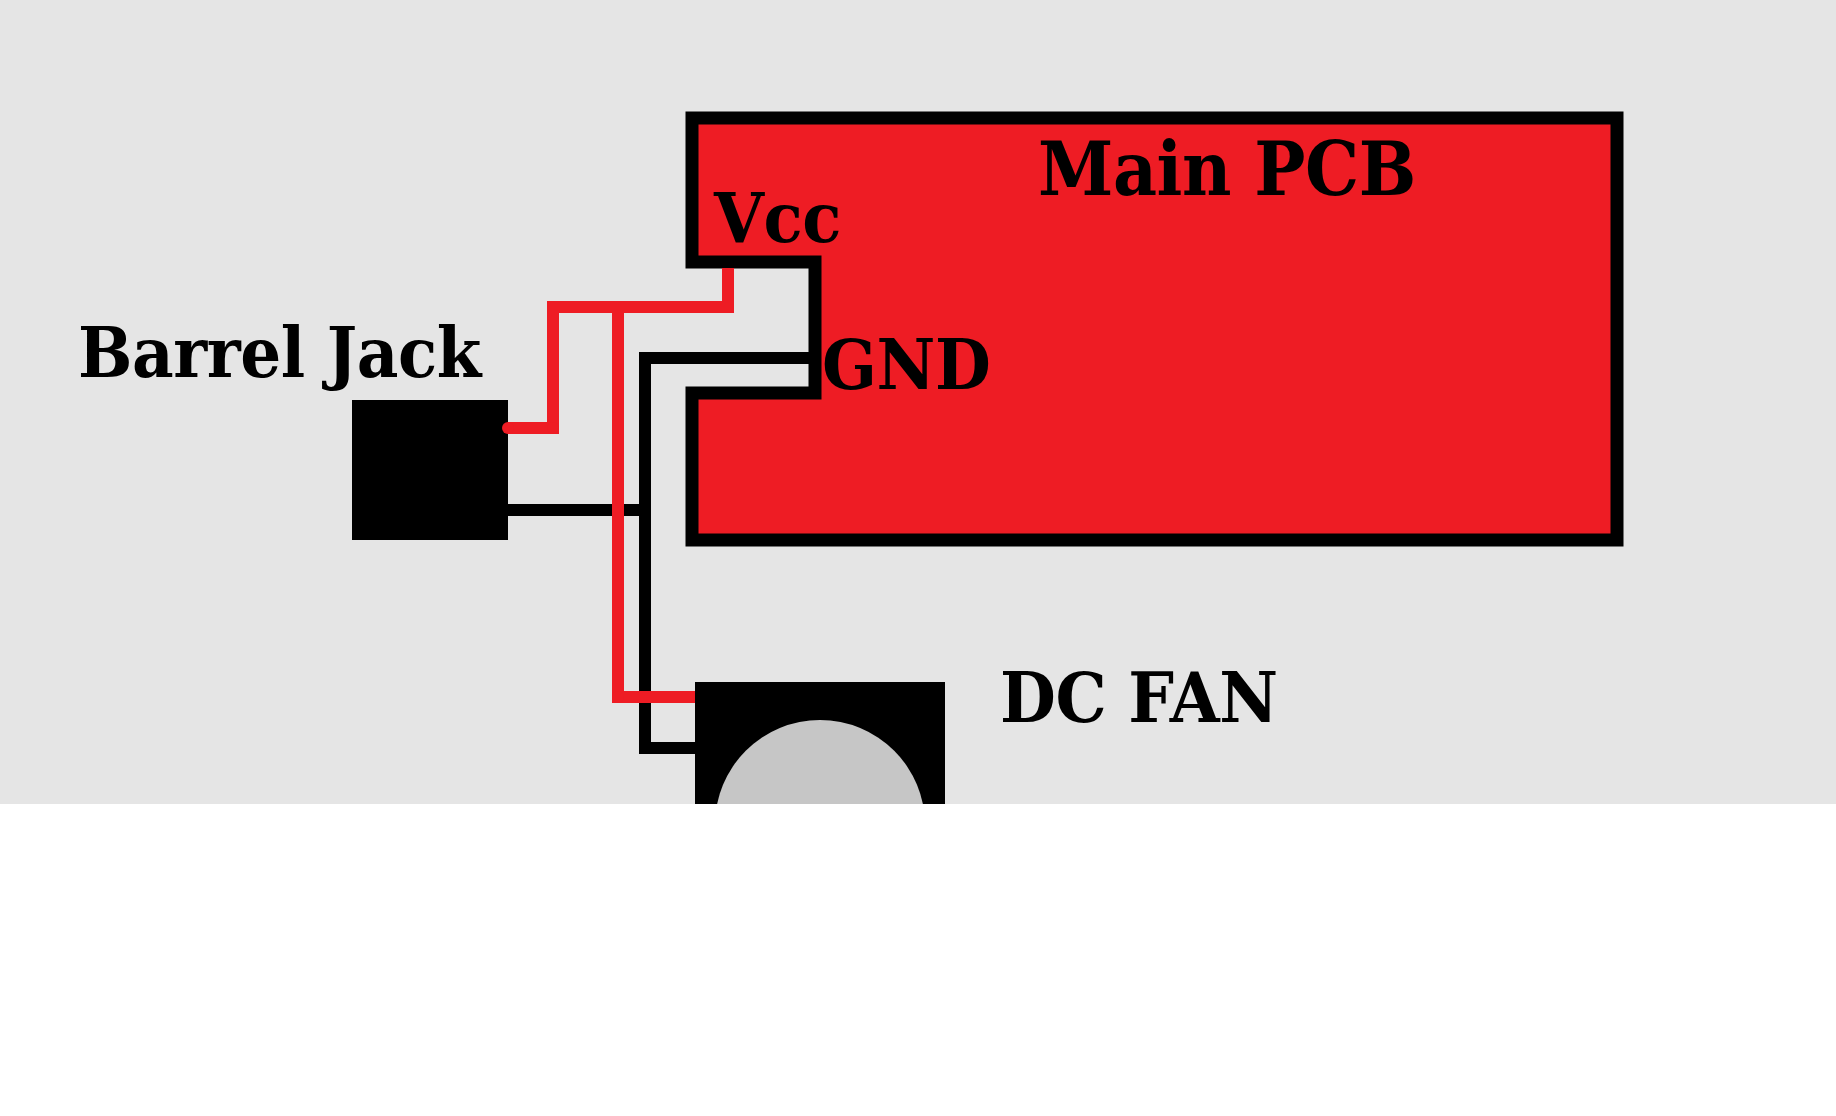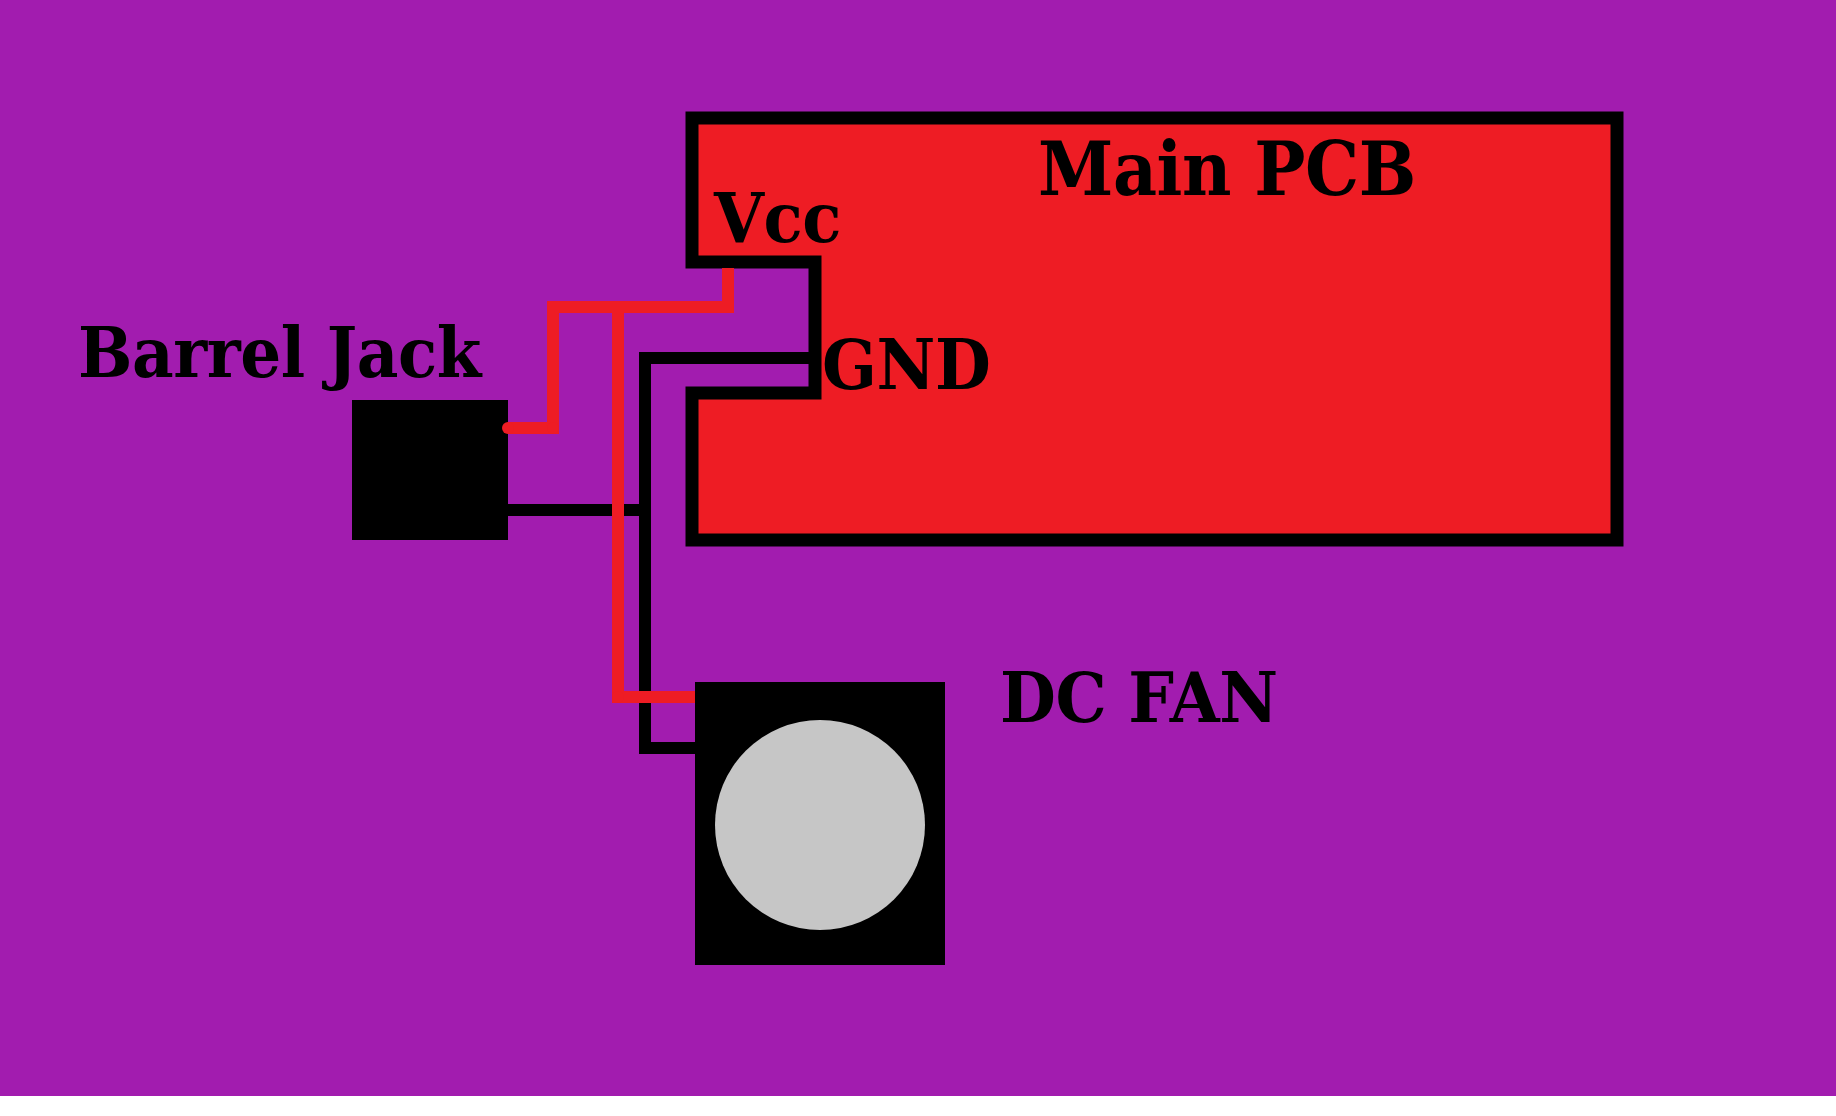--- a/index.html
+++ b/index.html
@@ -7,22 +7,22 @@
     margin: 0;
     padding: 0;
     background: #ffffff;
   }
   body {
     font-family: "DejaVu Serif", "Liberation Serif", serif;
   }
   #stage {
     position: relative;
     width: 1836px;
-    height: 1096px;
-    background: #a21caf;
+    height: 804px;
+    background: #e5e5e5;
     overflow: hidden;
   }
   #canvas {
     position: absolute;
     left: 0;
     top: 0;
     width: 1836px;
     height: 1116px;
   }
   .lbl {

